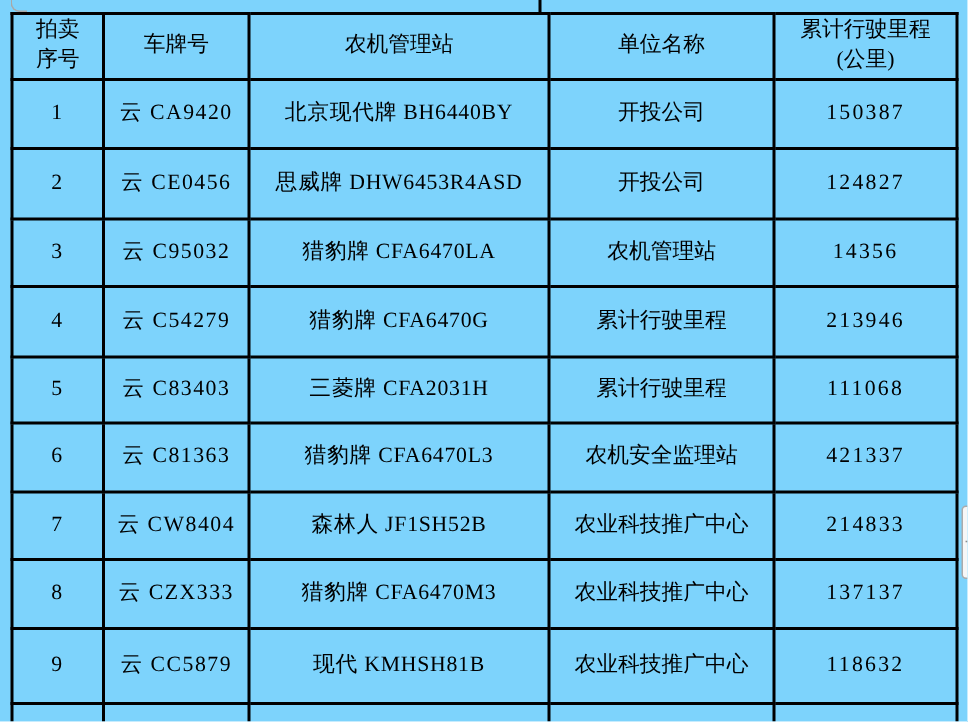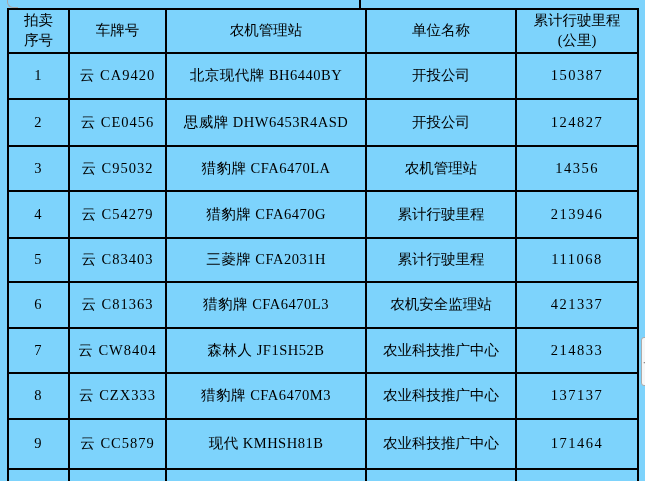--- a/index.html
+++ b/index.html
@@ -170,21 +170,21 @@
         <td class="plate">云 CZX333</td>
         <td class="model">猎豹牌 CFA6470M3</td>
         <td>农业科技推广中心</td>
         <td class="num">137137</td>
       </tr>
       <tr style="height:50px">
         <td class="num">9</td>
         <td class="plate">云 CC5879</td>
         <td class="model">现代 KMHSH81B</td>
         <td>农业科技推广中心</td>
-        <td class="num">171464</td>
+        <td class="num">118632</td>
       </tr>
       <tr style="height:40px">
         <td></td>
         <td></td>
         <td></td>
         <td></td>
         <td></td>
       </tr>
     </tbody>
   </table>

